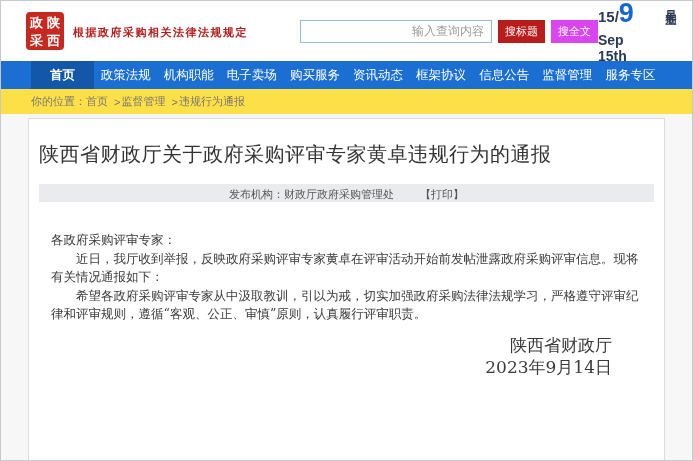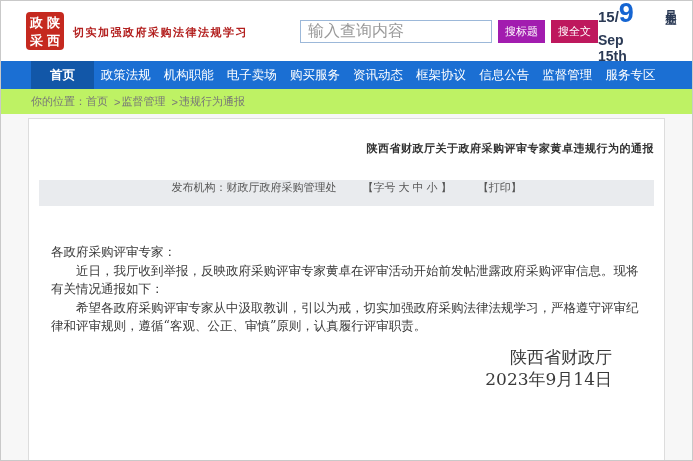--- a/index.html
+++ b/index.html
@@ -47,33 +47,34 @@
     font-size: 11px; font-weight: bold; color: #b3201f;
     letter-spacing: 1.5px; margin-top: 3px;
   }
   .search-wrap {
     display: flex; align-items: center;
     margin-left: 52px; flex: 0 0 auto;
   }
   .search-input {
     width: 192px; height: 23px;
     border: 1px solid #9cb8d9;
-    font-size: 16px; color: #555;
+    font-size: 12px; color: #555;
     padding: 0 7px; outline: none;
     background: #fff;
     font-family: "Liberation Sans", sans-serif;
+    text-align: right;
   }
   .search-input::placeholder { color: #999; }
   .btn-search {
     height: 23px; margin-left: 6px; padding: 0 7px;
     border: none; color: #fff; font-size: 11px;
     cursor: pointer; font-family: "Liberation Sans", sans-serif;
   }
-  .btn-title { background: #a21caf; }
-  .btn-full  { background: #be185d; }
+  .btn-title { background: #b91c1c; }
+  .btn-full  { background: #d946ef; }
   .datebox {
     margin-left: auto;
     display: flex; align-items: flex-start;
   }
   .date-nums { text-align: left; }
   .date-line1 { line-height: 30px; white-space: nowrap; }
   .date-small { font-size: 15px; font-weight: bold; color: #2b3a55; }
   .date-big   { font-size: 27px; font-weight: bold; color: #1565d2; }
   .date-en    { font-size: 14px; font-weight: bold; color: #2b3a55; margin-top: 0; }
   .weekday {
@@ -90,43 +91,43 @@
     padding: 0 30px;
   }
   .nav-item {
     flex: 1; display: flex; align-items: center; justify-content: center;
     color: #fff; font-size: 12.5px; cursor: pointer; white-space: nowrap;
   }
   .nav-item.active { background: #1257a8; font-weight: bold; }
 
   
   .crumbbar {
-    height: 25px; background: #bef264;
+    height: 25px; background: #fde047;
     display: flex; align-items: center;
     padding: 0 30px; font-size: 11px; color: #777;
   }
   .crumb-link { color: #777; cursor: pointer; margin-right: 3px; }
   .crumb-sep { margin: 0 1px 0 3px; color: #777; }
 
   
   .page-bg { background: #f7f7f7; height: 368px; padding-top: 4px; }
   .card {
     width: 637px; margin: 0 auto;
     background: #fff; border: 1px solid #ddd;
     height: 352px;
   }
   .art-title {
-    text-align: right; font-size: 11px; font-weight: bold;
+    text-align: left; font-size: 20px; font-weight: normal;
     color: #333; padding: 22px 10px 16px;
     letter-spacing: 0.5px;
   }
   .meta {
-    background: #e9ebee; height: 26px;
-    margin: 8px 10px;
-    display: flex; align-items: flex-start; justify-content: center;
+    background: #e9ebee; height: 18px;
+    margin: 0 10px;
+    display: flex; align-items: flex-end; justify-content: center;
     font-size: 11px; color: #555; gap: 26px; white-space: nowrap;
   }
   .meta .time-val { color: #ee5a31; }
   .meta .sizer span { cursor: pointer; }
   .meta .sizer, .meta .printer { color: #555; }
 
   .art-body {
     font-family: "DejaVu Serif", "Liberation Serif", serif;
     font-size: 12.5px; color: #3a3a3a;
     line-height: 18.5px;
@@ -146,21 +147,21 @@
 <div class="window">
 
   <div class="header">
     <div class="logo">
       <span>政</span>
       <span>陕</span>
       <span>采</span>
       <span>西</span>
     </div>
     <div class="brand">
-      <div class="site-sub">切实加强政府采购法律法规学习</div>
+      <div class="site-sub">根据政府采购相关法律法规规定</div>
     </div>
     <div class="search-wrap">
       <input class="search-input" type="text" placeholder="输入查询内容" style="">
       <button class="btn-search btn-title">搜标题</button>
       <button class="btn-search btn-full">搜全文</button>
     </div>
     <div class="datebox">
       <div class="date-nums">
         <div class="date-line1">
           <span class="date-small">15/</span><span class="date-big">9</span>
@@ -192,27 +193,20 @@
     <span class="crumb-sep">&gt;</span>
     <span class="crumb-link">违规行为通报</span>
   </div>
 
   <div class="page-bg">
     <div class="card">
       <div class="art-title">陕西省财政厅关于政府采购评审专家黄卓违规行为的通报</div>
 
       <div class="meta">
         <span><span>发布机构：</span><span>财政厅政府采购管理处</span></span>
-        <span class="sizer">
-          <span>【字号</span>
-          <span>大</span>
-          <span>中</span>
-          <span>小</span>
-          <span>】</span>
-        </span>
         <span class="printer">【打印】</span>
       </div>
 
       <div class="art-body">
         <p>各政府采购评审专家：</p>
         <p class="indent">近日，我厅收到举报，反映政府采购评审专家黄卓在评审活动开始前发帖泄露政府采购评审信息。现将有关情况通报如下：</p>
         <p class="indent">希望各政府采购评审专家从中汲取教训，引以为戒，切实加强政府采购法律法规学习，严格遵守评审纪律和评审规则，遵循“客观、公正、审慎”原则，认真履行评审职责。</p>
       </div>
 
       <div class="sig-block">

